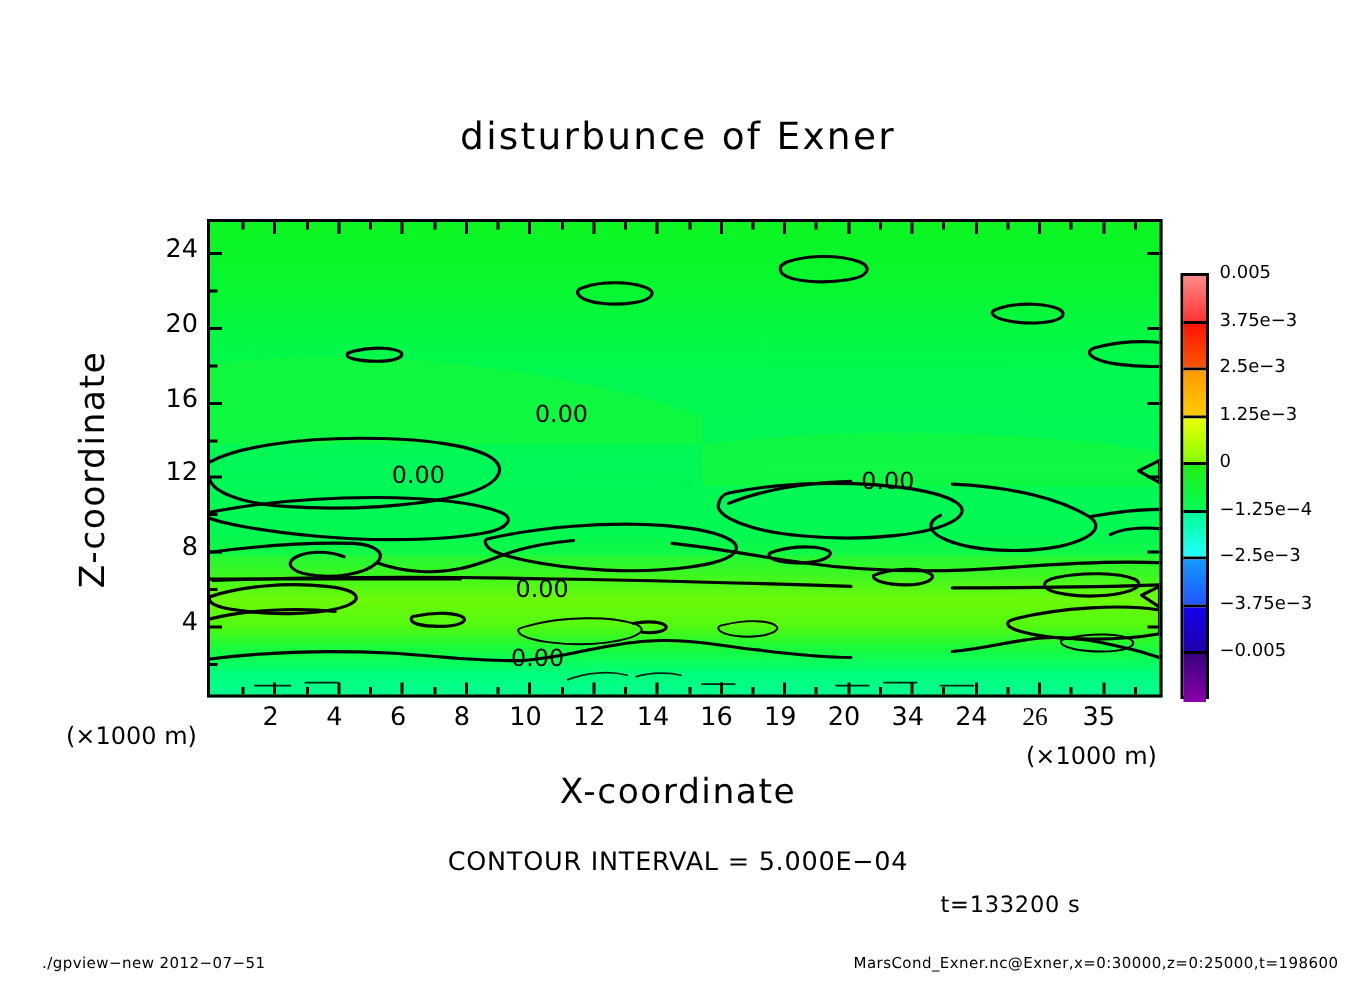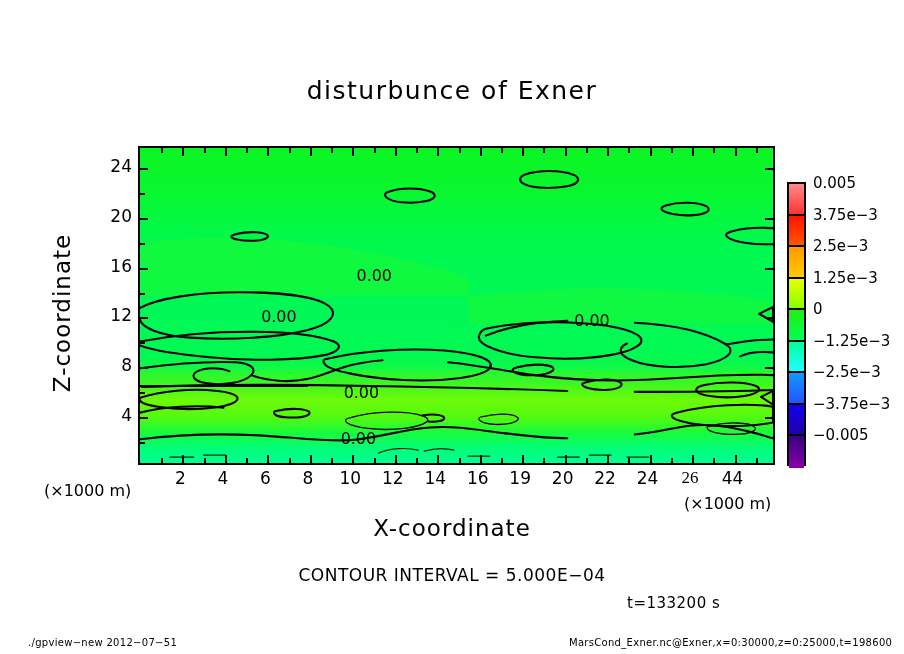--- a/index.html
+++ b/index.html
@@ -51,21 +51,21 @@
   #unit-right{left:684px;top:494px;font-size:16px;}
 
   
   #colorbar{
     left:787px;top:182px;width:19px;height:284px;
     border:2px solid #000;box-sizing:border-box;
   }
   .cb-band{width:100%;position:relative;box-sizing:border-box;
            border-bottom:2px solid #000;}
   .cb-band:last-child{border-bottom:none;}
-  .cb-tick-label{position:absolute;left:26px;font-size:15px;white-space:nowrap;}
+  .cb-tick-label{position:absolute;left:26px;font-size:12px;white-space:nowrap;}
 
   
   #contour-interval{left:0;top:565px;width:904px;text-align:center;
                     font-size:17px;letter-spacing:.5px;}
   #time-note{left:627px;top:594px;font-size:15px;letter-spacing:.5px;}
   #foot-left{left:28px;top:637px;font-size:10px;letter-spacing:.3px;}
   #foot-right{left:569px;top:637px;font-size:10px;letter-spacing:.3px;}
 </style>
 </head>
 <body>
@@ -263,24 +263,24 @@
     <div class="xlabel" style="left: 180.467px;">2</div>
     <div class="xlabel" style="left: 222.933px;">4</div>
     <div class="xlabel" style="left: 265.4px;">6</div>
     <div class="xlabel" style="left: 307.867px;">8</div>
     <div class="xlabel" style="left: 350.333px;">10</div>
     <div class="xlabel" style="left: 392.8px;">12</div>
     <div class="xlabel" style="left: 435.267px;">14</div>
     <div class="xlabel" style="left: 477.733px;">16</div>
     <div class="xlabel" style="left: 520.2px;">19</div>
     <div class="xlabel" style="left: 562.667px;">20</div>
-    <div class="xlabel" style="left: 605.133px;">22</div>
+    <div class="xlabel" style="left: 605.133px;">34</div>
     <div class="xlabel" style="left: 647.6px;">24</div>
     <div class="xlabel" style="left: 690.067px; font-family: Liberation Serif, serif;">26</div>
-    <div class="xlabel" style="left: 732.533px;">44</div>
+    <div class="xlabel" style="left: 732.533px;">35</div>
   </div>
 <div id="ytick-host">
     <div class="ylabel" style="top: 415.156px;">4</div>
     <div class="ylabel" style="top: 365.312px;">8</div>
     <div class="ylabel" style="top: 315.469px;">12</div>
     <div class="ylabel" style="top: 265.625px;">16</div>
     <div class="ylabel" style="top: 215.781px;">20</div>
     <div class="ylabel" style="top: 165.938px;">24</div>
   </div>
 
@@ -299,21 +299,21 @@
     <div class="cb-band" style="height: 31.5556px; background: linear-gradient(rgb(17, 153, 255), rgb(34, 85, 255));"></div>
     <div class="cb-band" style="height: 31.5556px; background: linear-gradient(rgb(17, 0, 238), rgb(34, 0, 170));"></div>
     <div class="cb-band" style="height: 31.5556px; background: linear-gradient(rgb(58, 0, 128), rgb(136, 0, 170));"></div>
   </div>
 <div id="cb-label-host">
     <div class="abs cb-tick-label" style="left: 813px; top: 174px;">0.005</div>
     <div class="abs cb-tick-label" style="left: 813px; top: 205.556px;">3.75e−3</div>
     <div class="abs cb-tick-label" style="left: 813px; top: 237.111px; text-align: right;">2.5e−3</div>
     <div class="abs cb-tick-label" style="left: 813px; top: 268.667px;">1.25e−3</div>
     <div class="abs cb-tick-label" style="left: 813px; top: 300.222px;">0</div>
-    <div class="abs cb-tick-label" style="left: 813px; top: 331.778px;">−1.25e−3</div>
+    <div class="abs cb-tick-label" style="left: 813px; top: 331.778px;">−1.25e−4</div>
     <div class="abs cb-tick-label" style="left: 813px; top: 363.333px;">−2.5e−3</div>
     <div class="abs cb-tick-label" style="left: 813px; top: 394.889px;">−3.75e−3</div>
     <div class="abs cb-tick-label" style="left: 813px; top: 426.444px;">−0.005</div>
   </div>
 
 <div class="abs" id="contour-interval">CONTOUR INTERVAL = 5.000E−04</div>
 <div class="abs" id="time-note">t=133200 s</div>
 <div class="abs" id="foot-left">./gpview−new   2012−07−51</div>
 <div class="abs" id="foot-right">MarsCond_Exner.nc@Exner,x=0:30000,z=0:25000,t=198600</div>
 

